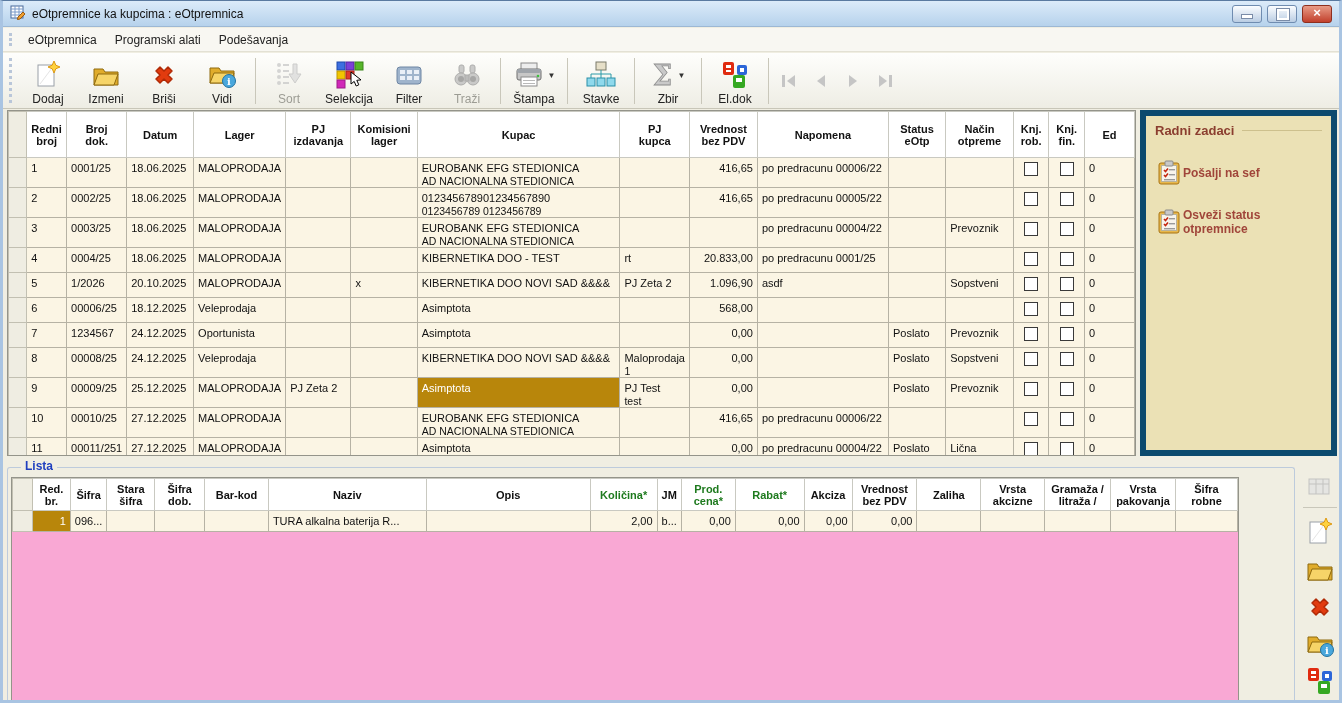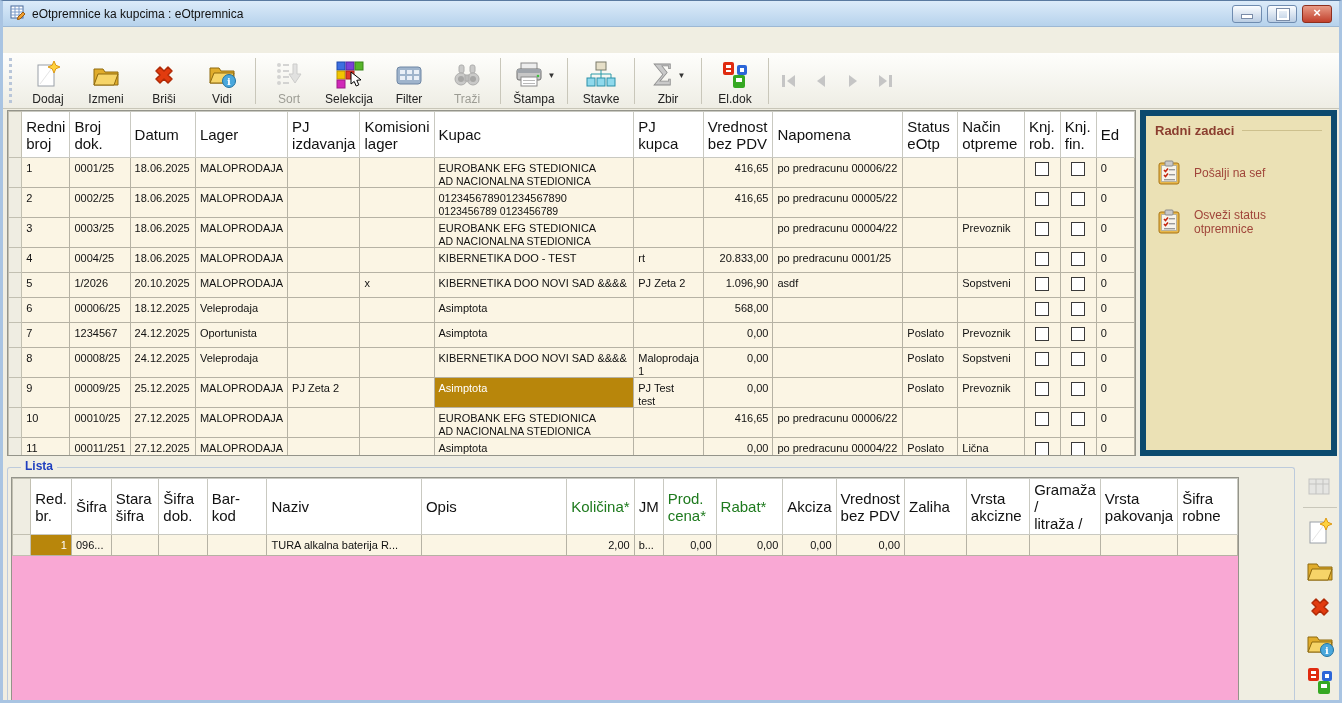--- a/index.html
+++ b/index.html
@@ -34,37 +34,37 @@
   .tbtn .irow{display:flex;align-items:center;height:33px;}
   .tbtn .caret{font-size:8px;color:#333;margin-left:3px;}
   .tbtn.disabled{color:#9C9C94;}
   .tbtn.disabled svg{opacity:.75;}
   .tsep{width:1px;height:46px;background:#C9C7BA;margin:0 4px;align-self:center;}
   .navbtn{width:32px;height:34px;display:flex;align-items:center;justify-content:center;}
   
   .maingrid{position:absolute;left:4px;top:109px;width:1129px;height:346px;background:#fff;
             border:1px solid #94948A;overflow:hidden;box-sizing:border-box;}
   table.grid{border-collapse:collapse;table-layout:fixed;}
-  .grid th{background:#FFFFFF;border:1px solid #C9C9C1;font-weight:normal;font-size:15px;color:#111;
-           text-align:left;padding:2px 4px;vertical-align:middle;white-space:pre-line;box-sizing:border-box;}
+  .grid th{background:#FFFFFF;border:1px solid #C9C9C1;font-weight:bold;font-size:11px;color:#111;
+           text-align:center;padding:2px 4px;vertical-align:middle;white-space:pre-line;box-sizing:border-box;}
   .grid td{border:1px solid #B6B2A4;font-size:11px;color:#111;padding:0 4px;height:21px;max-height:21px;
            background:#FBF5E4;overflow:hidden;white-space:nowrap;vertical-align:top;line-height:20px;box-sizing:border-box;}
   .grid td.ind,.grid th.ind{background:#EFEDE2;border-color:#C2C0B2;}
   .grid td.num{text-align:right;}
   .grid td.sel{background:#B8860B;color:#fff;}
   .grid td .l1{line-height:15px;padding-top:3px;}
   .grid td .l2{line-height:11px;font-size:10.5px;}
   .grid td.cchk{text-align:center;}
   .chk{display:inline-block;width:12px;height:12px;background:#fff;border:1px solid #3a3a3a;margin-top:4px;}
   
   .tasks{position:absolute;left:1137px;top:109px;width:197px;height:346px;background:#EBE1B5;
          border:6px solid #0c4a6e;box-sizing:border-box;padding:7px 9px;}
   .tasks-title{display:flex;align-items:center;gap:8px;color:#8B3E2F;font-weight:bold;font-size:13px;}
   .tasks-title::after{content:"";flex:1;height:1px;background:#CDC08D;}
-  .task-item{display:flex;align-items:center;gap:11px;margin-top:21px;color:#A0453A;font-size:12px;}
+  .task-item{display:flex;align-items:center;margin-top:21px;color:#A0453A;font-size:12px;font-weight:bold;}
   
   .listagroup{position:absolute;left:4px;top:466px;width:1288px;bottom:0;border:1px solid #BDCBDC;
               border-bottom:none;border-radius:3px 3px 0 0;box-sizing:border-box;}
   .lista-label{position:absolute;left:13px;top:-9px;background:#F0EEE2;padding:0 4px;
                color:#1F3FBF;font-weight:bold;font-size:12px;}
   .listagrid{position:absolute;left:3px;top:9px;width:1226px;bottom:0;background:#f9a8d4;
              border:1px solid #94948A;border-bottom:none;overflow:hidden;}
   
   .rail{position:absolute;left:1296px;top:470px;width:42px;bottom:0;display:flex;flex-direction:column;
         align-items:center;overflow:hidden;}
@@ -92,20 +92,28 @@
         </div>
       <div class="winbtn">
           <span class="g-max"></span>
         </div>
       <div class="winbtn close">
           <span class="g-x">×</span>
         </div>
     </div>
   </div>
 
+  <div class="menubar">
+    <span class="grip"></span>
+    <div class="tbar-inner" id="menu">
+        <span class="menu-item">eOtpremnica</span>
+        <span class="menu-item">Programski alati</span>
+        <span class="menu-item">Podešavanja</span>
+      </div>
+  </div>
 
   <div class="toolbar">
     <span class="grip"></span>
     <div class="tbar-inner" id="tbar">
         <div class="tbtn">
           <span class="irow">
             <span style="display: inline-flex; align-items: center;">
               <svg width="30" height="30" viewBox="0 0 30 30">
                 <rect x="5" y="5" width="16" height="21" fill="#fff" stroke="#9aa0a8"></rect>
                 <path d="M7 24L19 8" stroke="#e4e4e4"></path>

